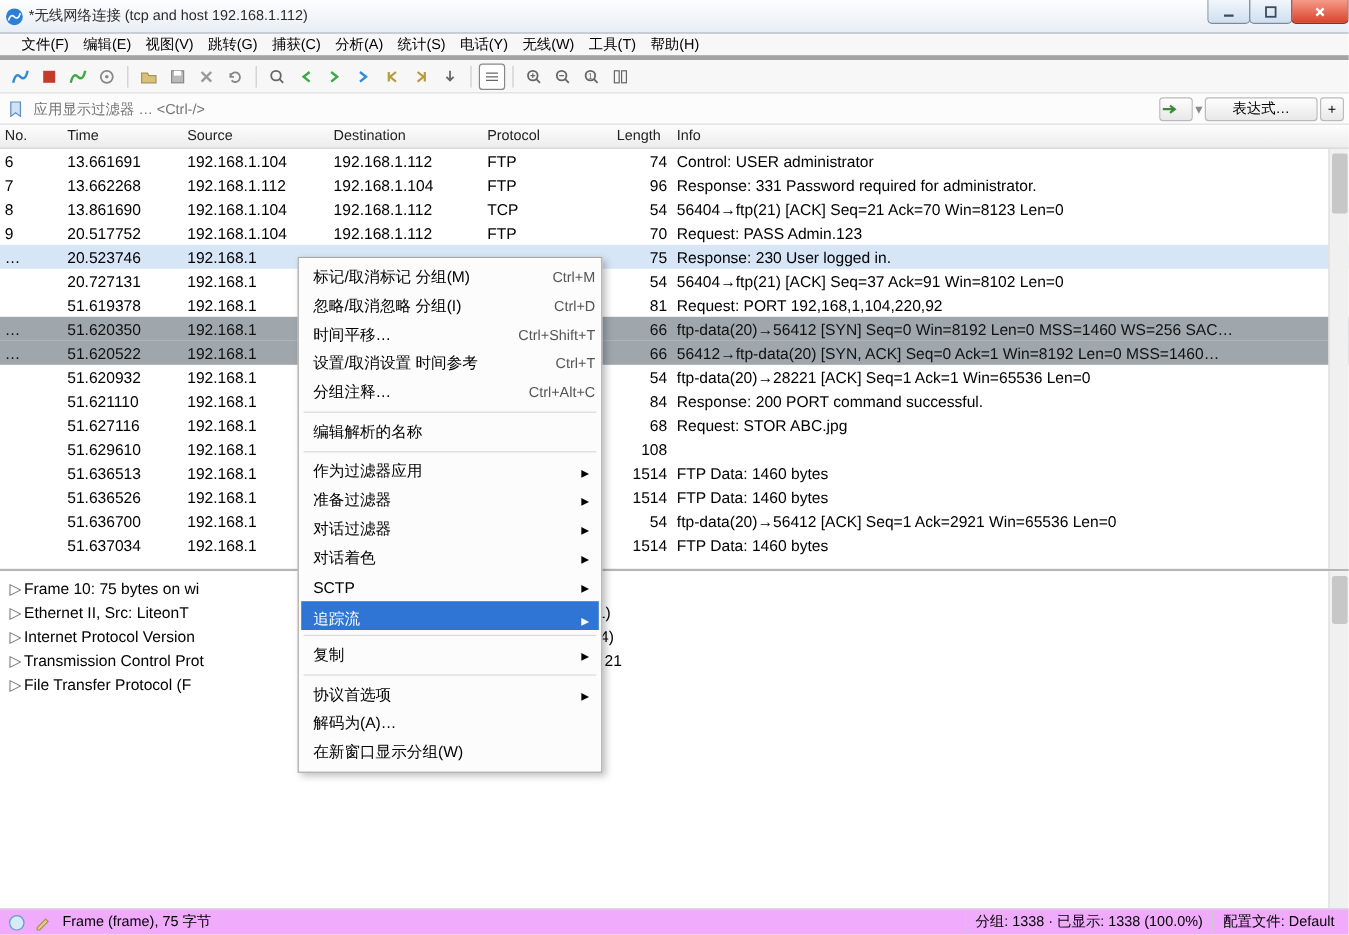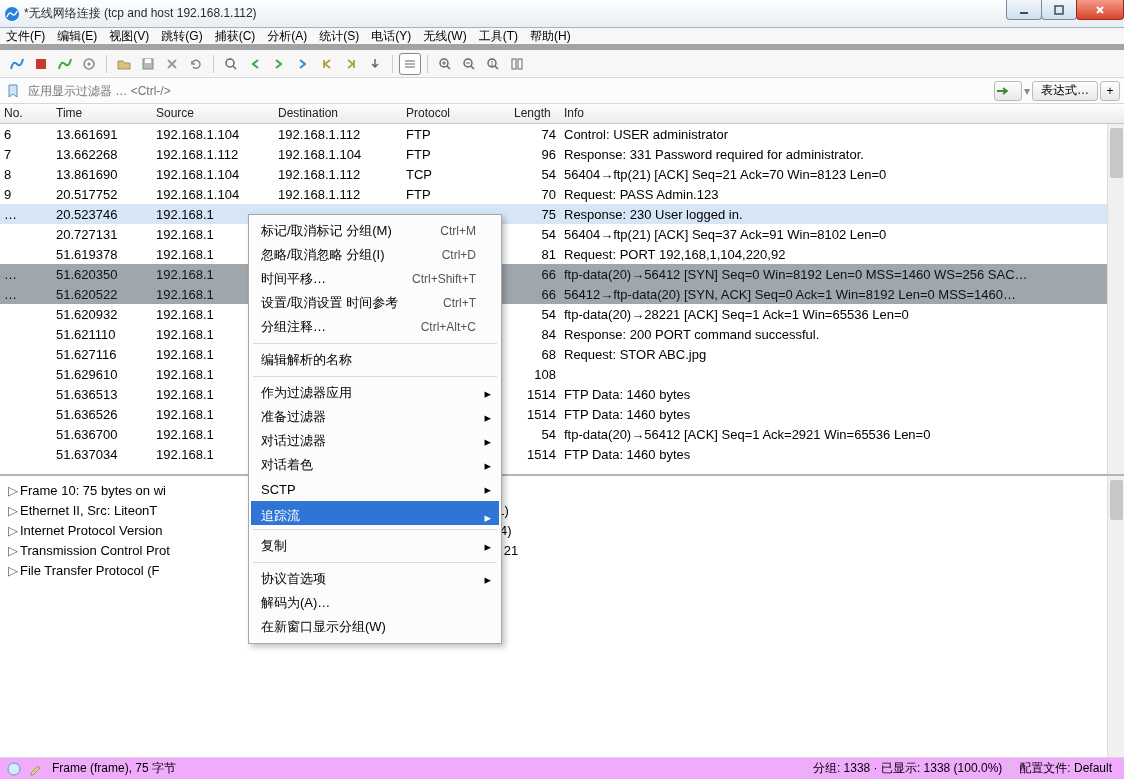--- a/index.html
+++ b/index.html
@@ -6,30 +6,30 @@
 body { margin: 0; width: 1124px; height: 779px; background: #fff; overflow: hidden; font-size: 12px; }
 .titlebar { height: 28px; background: linear-gradient(#fdfefe,#e8eef5); border-bottom: 1px solid #a7b1bb; display: flex; align-items: center; padding: 0 4px; position: relative; }
 .titlebar .app-icon { width: 16px; height: 16px; margin-right: 4px; }
 .titlebar .title { color: #2b2b2b; font-size: 12px; }
 .win-controls { position: absolute; right: 0; top: 0; display: flex; }
 .win-btn { width: 36px; height: 20px; display: flex; align-items: center; justify-content: center; border: 1px solid #7a8a98; border-top: none; background: linear-gradient(#f2f6fb,#cfdff0); margin-left: -1px; }
 .win-btn.close { background: linear-gradient(#f59b89,#d9432b); width: 48px; border-color:#962b1a; border-top-right-radius:0; border-bottom-right-radius:4px; border-bottom-left-radius:4px;}
 .win-btn.min,.win-btn.max{border-bottom-left-radius:4px;border-bottom-right-radius:4px;}
 .win-btn svg{stroke:#3c4c5c;}
 .win-btn.close svg{stroke:#fff;}
-.menubar { height: 22px; background:#f7f7f7; border-bottom:6px solid #a3a3a3; display:flex; align-items:center; padding:0 0; }
+.menubar { height: 22px; background:#f7f7f7; border-bottom:4px solid #a3a3a3; display:flex; align-items:center; padding:0 12px; }
 .menubar span{ padding:2px 6px; }
 .toolbar { height: 28px; background:#f7f7f7; border-bottom:1px solid #d7d7d7; display:flex; align-items:center; padding:0 6px; gap:2px; }
 .tool-btn{width:22px;height:22px;display:flex;align-items:center;justify-content:center;border-radius:3px;}
 .tool-sep{width:1px;height:18px;background:#ccc;margin:0 4px;}
 .filterbar{height:26px;display:flex;align-items:center;border-bottom:1px solid #d7d7d7;background:#fcfcfc;}
 .filter-icon{width:18px;height:18px;margin:0 4px;display:flex;align-items:center;justify-content:center;}
 .filter-input{flex:1;border:none;outline:none;font-size:12px;color:#999;background:transparent;}
 .filter-right{display:flex;align-items:center;gap:2px;padding:0 4px;}
-.filter-btn{height:20px;padding:0 8px;border:1px solid #bbb;background:linear-gradient(#fefefe,#e8e8e8);border-radius:3px;display:flex;align-items:center;font-size:12px;}
+.filter-btn{height:20px;padding:0 22px;border:1px solid #bbb;background:linear-gradient(#fefefe,#e8e8e8);border-radius:3px;display:flex;align-items:center;font-size:12px;}
 .pane-split{display:flex;flex-direction:column;height:calc(100% - 28px - 22px - 28px - 26px - 22px);}
 .packet-header{height:20px;background:linear-gradient(#fdfdfd,#ececec);border-bottom:1px solid #c9c9c9;display:flex;font-size:12px;color:#222;}
 .col{padding:2px 4px;white-space:nowrap;overflow:hidden;}
 .c-no{width:52px;}
 .c-time{width:100px;}
 .c-src{width:122px;}
 .c-dst{width:128px;}
 .c-proto{width:108px;}
 .c-len{width:50px;text-align:right;padding-right:10px;}
 .c-info{flex:1;}
@@ -41,21 +41,21 @@
 .tree-pane{flex:1;background:#fff;overflow:hidden;font-family:"Consolas","Courier New",monospace;font-size:13px;padding:4px 0 4px 8px;position:relative;}
 .tree-line{height:20px;display:flex;align-items:center;}
 .tri{width:12px;display:inline-block;color:#666;}
 .statusbar{height:22px;background:#f0abfc;border-top:1px solid #d7d7d7;display:flex;align-items:center;font-size:12px;padding:0 6px;position:relative;}
 .status-seg{padding:0 8px;white-space:nowrap;}
 .status-right{position:absolute;right:4px;display:flex;}
 
 .ctxmenu{position:absolute;left:248px;top:214px;width:254px;background:#fcfcfc;border:1px solid #a7a7a7;box-shadow:3px 3px 6px rgba(0,0,0,.25);padding:4px 2px;z-index:50;font-size:13px;}
 .mitem{height:24px;display:flex;align-items:center;padding:0 26px 0 10px;position:relative;}
 .mitem.hi{background:#2f75d5;color:#fff;align-items:flex-end;}
-.mitem .sc{position:absolute;right:23px;color:#555;font-size:12px;}
+.mitem .sc{position:absolute;right:3px;color:#555;font-size:12px;}
 .mitem .arr{position:absolute;right:8px;}
 .msep{height:1px;background:#d9d9d9;margin:4px 2px;}
 .thin-scroll{position:absolute;right:0;top:0;width:17px;height:100%;background:#f0f0f0;border-left:1px solid #dcdcdc;}
 .thin-scroll .thumb{position:absolute;left:2px;width:13px;background:#c7c7c7;border-radius:2px;}
 </style>
 </head>
 <body>
 
 <div class="titlebar">
   <svg class="app-icon" viewBox="0 0 16 16">

